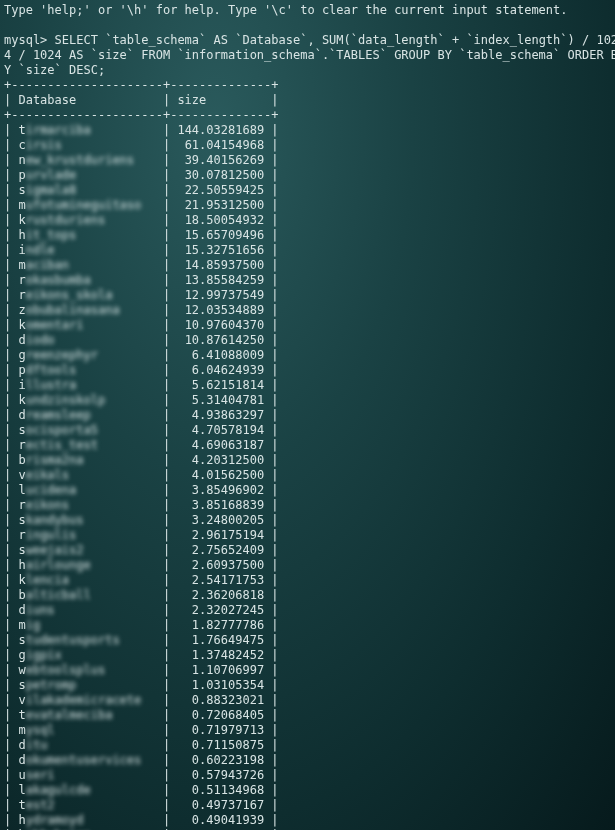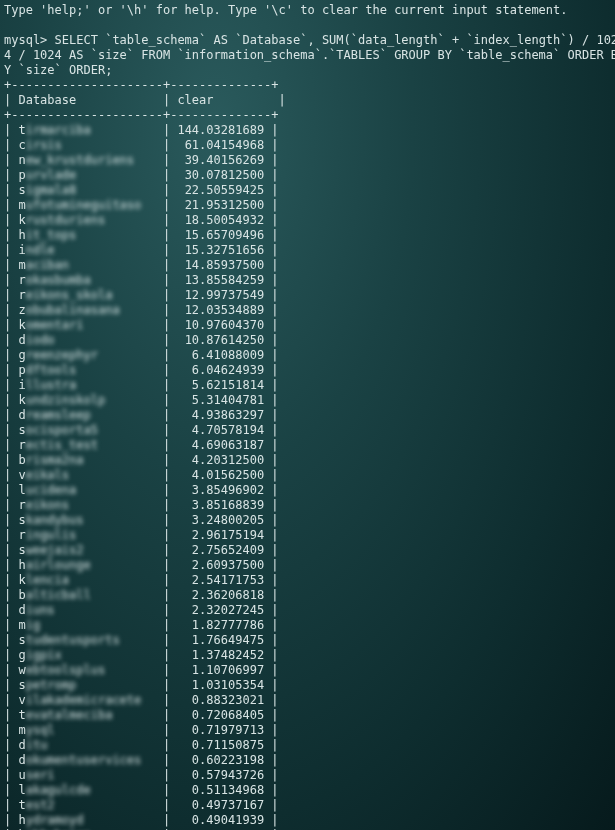--- a/index.html
+++ b/index.html
@@ -23,23 +23,23 @@
     display: inline-block;
   }
 </style>
 </head>
 <body>
 
 <div class="terminal" id="t"><span>Type 'help;' or '\h' for help. Type '\c' to clear the current input statement.</span>
 
 <span>mysql&gt; </span><span>SELECT `table_schema` AS `Database`, SUM(`data_length` + `index_length`) / 102</span>
 <span>4 / 1024 AS `size` FROM `information_schema`.`TABLES` GROUP BY `table_schema` ORDER B</span>
-<span>Y `size` ORDER;</span>
+<span>Y `size` DESC;</span>
 <span>+---------------------+--------------+</span>
-<span>| Database            | clear         |</span>
+<span>| Database            | size         |</span>
 <span>+---------------------+--------------+</span>
 <span>| t<span class="blur">irmarciba</span>          | 144.03281689 |</span>
 <span>| c<span class="blur">irsis</span>              |  61.04154968 |</span>
 <span>| n<span class="blur">ew_krustduriens</span>    |  39.40156269 |</span>
 <span>| p<span class="blur">urvlade</span>            |  30.07812500 |</span>
 <span>| s<span class="blur">igmala8</span>            |  22.50559425 |</span>
 <span>| m<span class="blur">ufotumineguitaso</span>   |  21.95312500 |</span>
 <span>| k<span class="blur">rustduriens</span>        |  18.50054932 |</span>
 <span>| h<span class="blur">it_tops</span>            |  15.65709496 |</span>
 <span>| i<span class="blur">ndle</span>               |  15.32751656 |</span>

